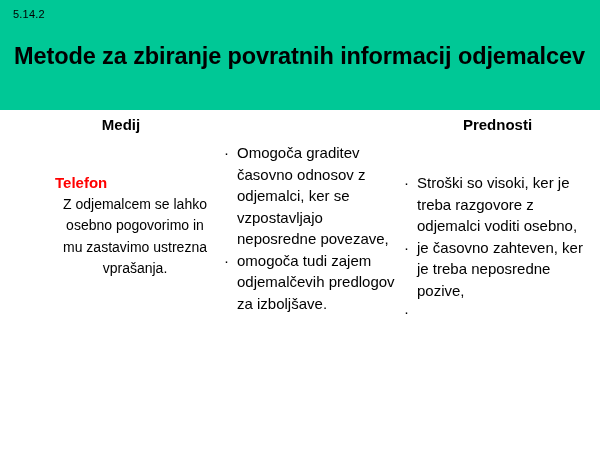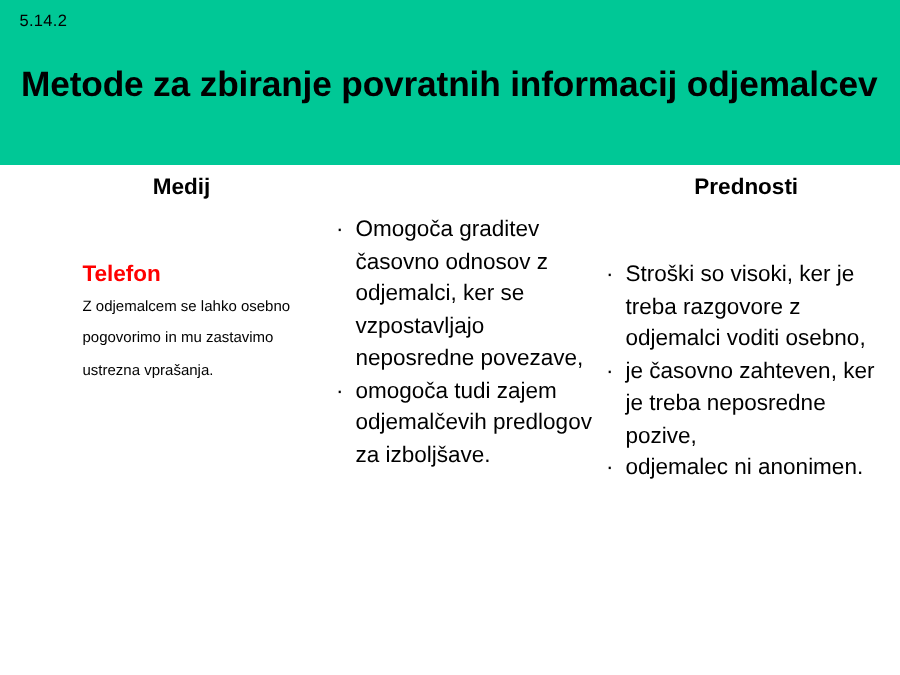--- a/index.html
+++ b/index.html
@@ -89,24 +89,25 @@
 
   
   .medium-name {
     font-size: 15px;
     font-weight: bold;
     color: #ff0000;
     line-height: 21.5px;
     margin: 0;
   }
   .medium-desc {
-    font-size: 10px;
+    font-size: 14px;
     line-height: 21.5px;
     color: #000000;
     margin: 0;
+    text-align: center;
   }
 
   
   ul.bullets {
     list-style: none;
     margin: 0;
     padding: 0;
   }
   ul.bullets > li {
     position: relative;
@@ -167,20 +168,19 @@
           <li>
             <span class="dot">·</span>
             <span>Stroški so visoki, ker je treba razgovore z odjemalci voditi osebno,</span>
           </li>
           <li>
             <span class="dot">·</span>
             <span>je časovno zahteven, ker je treba  neposredne pozive,</span>
           </li>
           <li>
             <span class="dot">·</span>
-            <span>odjemalec ni anonimen.</span>
           </li>
         </ul>
       </div>
     </div>
 
   </div>
 </div>
 
 </body></html>

